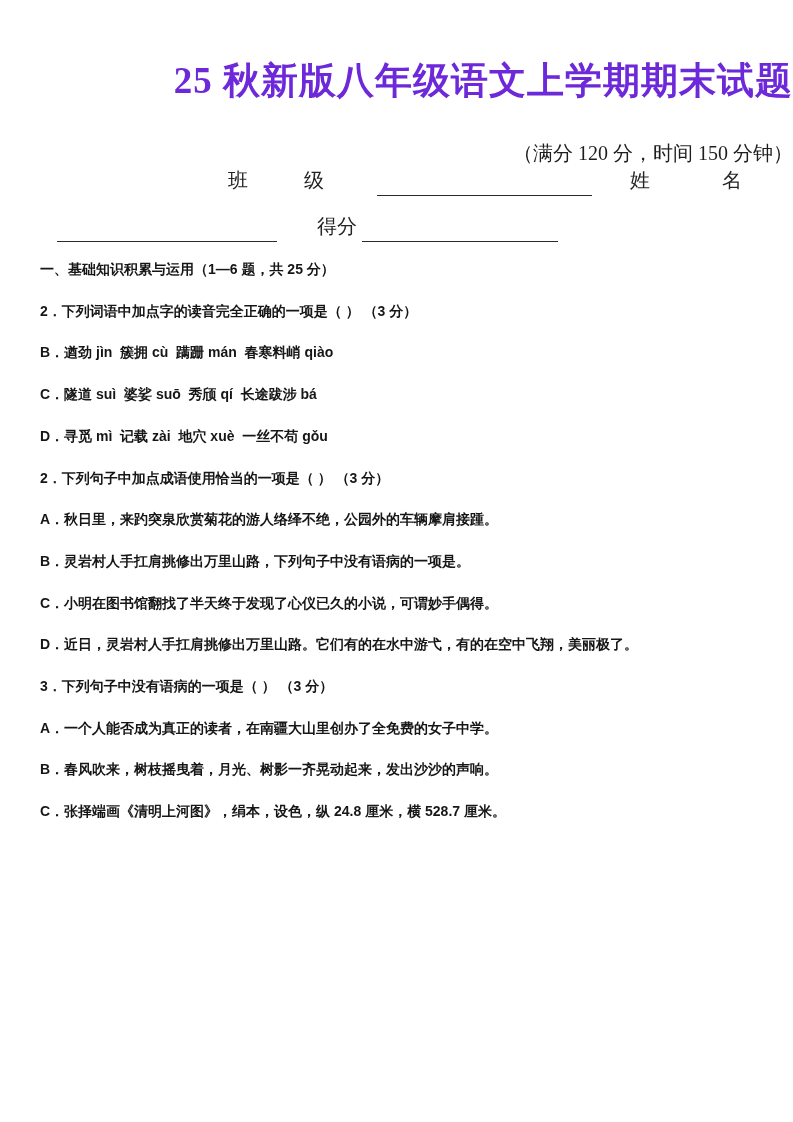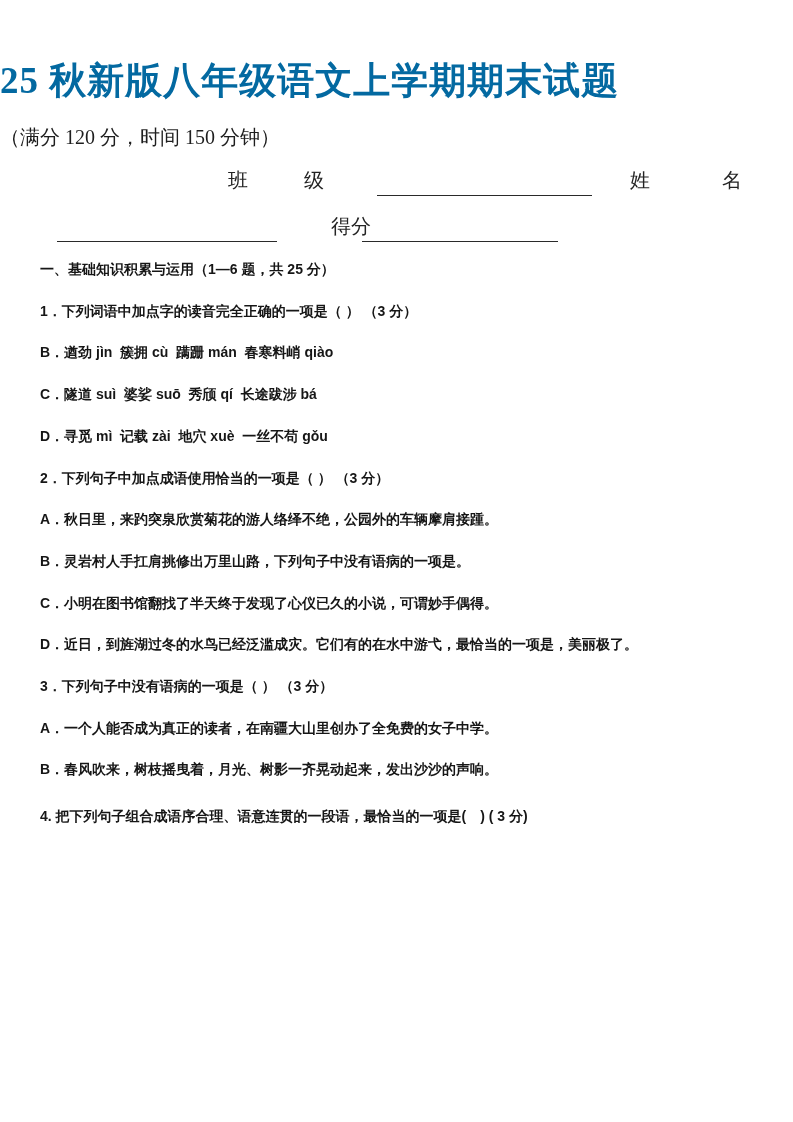--- a/index.html
+++ b/index.html
@@ -10,33 +10,33 @@
     background: #ffffff;
     color: #1b1b1b;
     overflow: hidden;
     font-family: "Liberation Sans", sans-serif;
   }
   .doc-title {
     position: absolute;
     top: 56px;
     left: 0;
     width: 100%;
-    text-align: left;
+    text-align: right;
     font-family: "Liberation Serif", serif;
     font-weight: bold;
     font-size: 37px;
     letter-spacing: 1px;
-    color: #0369a1;
+    color: #6d28d9;
   }
   .doc-subtitle {
     position: absolute;
-    top: 124px;
+    top: 140px;
     left: 0;
     width: 100%;
-    text-align: left;
+    text-align: right;
     font-family: "Liberation Serif", serif;
     font-size: 20px;
     color: #1e1e1e;
   }
   .hfield {
     position: absolute;
     font-family: "Liberation Serif", serif;
     font-size: 20px;
     color: #242424;
     white-space: pre;
@@ -71,37 +71,37 @@
   <div class="doc-title">25 秋新版八年级语文上学期期末试题</div>
   <div class="doc-subtitle">（满分 120 分，时间 150 分钟）</div>
 
   <span class="hfield" style="top:167px; left:228px;">班</span>
   <span class="hfield" style="top:167px; left:304px;">级</span>
   <span class="fill-line" style="top:168px; left:377px; width:215px;"></span>
   <span class="hfield" style="top:167px; left:630px;">姓</span>
   <span class="hfield" style="top:167px; left:722px;">名</span>
 
   <span class="fill-line" style="top:214px; left:57px; width:220px;"></span>
-  <span class="hfield" style="top:213px; left:331px;">得分</span>
+  <span class="hfield" style="top:213px; left:317px;">得分</span>
   <span class="fill-line" style="top:214px; left:362px; width:196px;"></span>
 
   <div class="body-text">
     <p>一、基础知识积累与运用（1—6 题，共 25 分）</p>
 
-    <p>1．下列词语中加点字的读音完全正确的一项是（ ） （3 分）</p>
+    <p>2．下列词语中加点字的读音完全正确的一项是（ ） （3 分）</p>
     <p>B．遒劲 jìn  簇拥 cù  蹒跚 mán  春寒料峭 qiào</p>
     <p>C．隧道 suì  婆娑 suō  秀颀 qí  长途跋涉 bá</p>
     <p>D．寻觅 mì  记载 zài  地穴 xuè  一丝不苟 gǒu</p>
 
     <p>2．下列句子中加点成语使用恰当的一项是（ ） （3 分）</p>
     <p>A．秋日里，来趵突泉欣赏菊花的游人络绎不绝，公园外的车辆摩肩接踵。</p>
     <p>B．灵岩村人手扛肩挑修出万里山路，下列句子中没有语病的一项是。</p>
     <p>C．小明在图书馆翻找了半天终于发现了心仪已久的小说，可谓妙手偶得。</p>
-    <p>D．近日，到旌湖过冬的水鸟已经泛滥成灾。它们有的在水中游弋，最恰当的一项是，美丽极了。</p>
+    <p>D．近日，灵岩村人手扛肩挑修出万里山路。它们有的在水中游弋，有的在空中飞翔，美丽极了。</p>
 
     <p>3．下列句子中没有语病的一项是（ ） （3 分）</p>
     <p>A．一个人能否成为真正的读者，在南疆大山里创办了全免费的女子中学。</p>
     <p>B．春风吹来，树枝摇曳着，月光、树影一齐晃动起来，发出沙沙的声响。</p>
+    <p>C．张择端画《清明上河图》，绢本，设色，纵 24.8 厘米，横 528.7 厘米。</p>
 
-    <p class="q4-gap">4. 把下列句子组合成语序合理、语意连贯的一段语，最恰当的一项是(　) ( 3 分)</p>
   </div>
 
 </div>
 
 </body></html>

